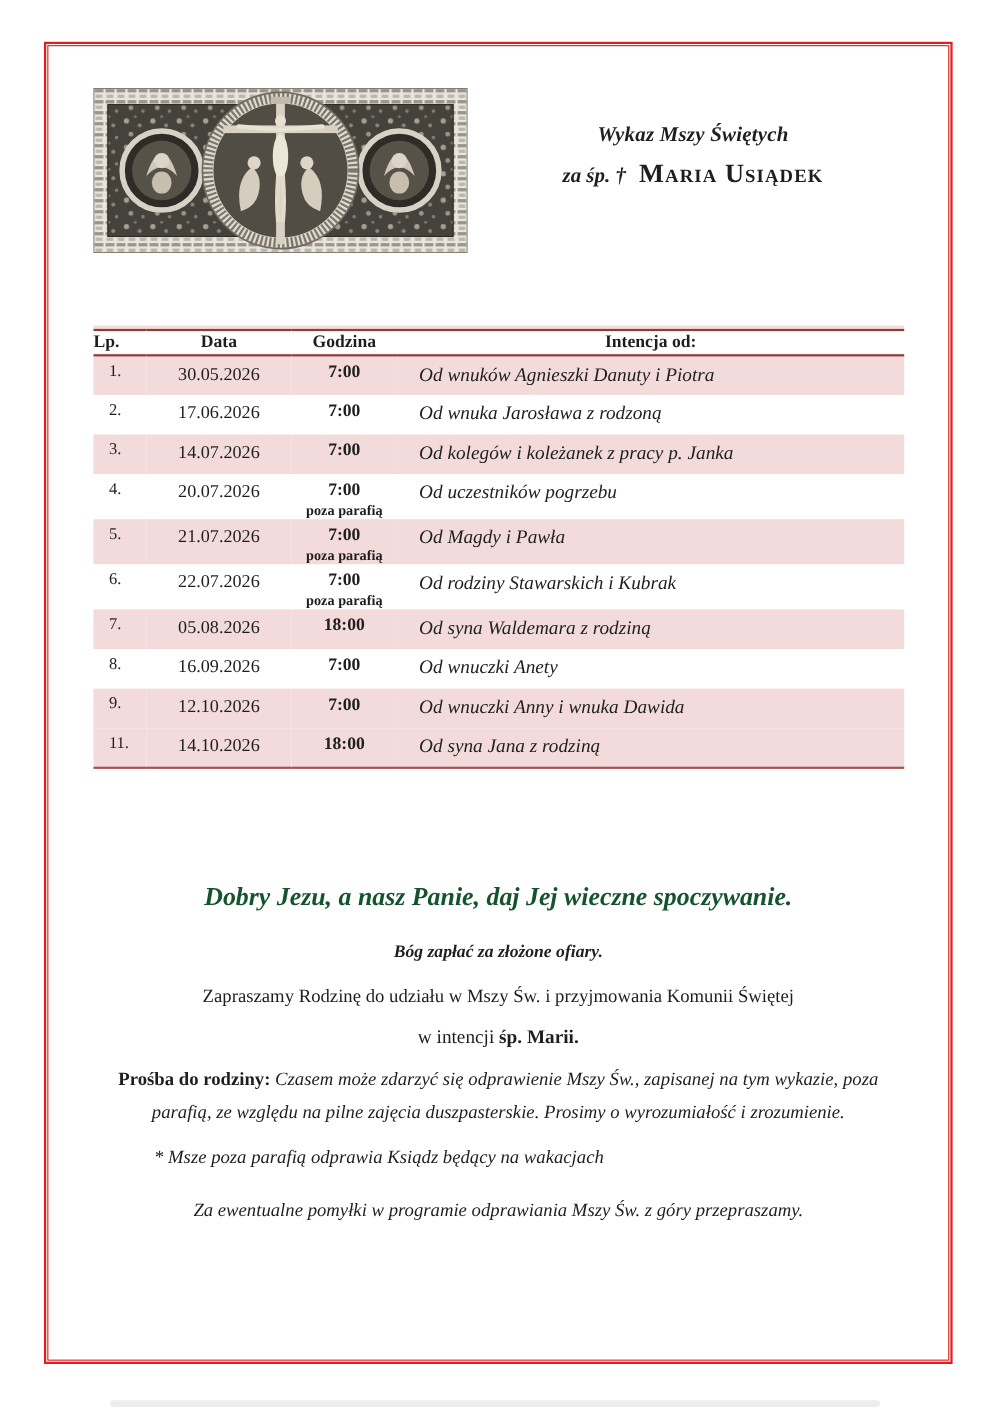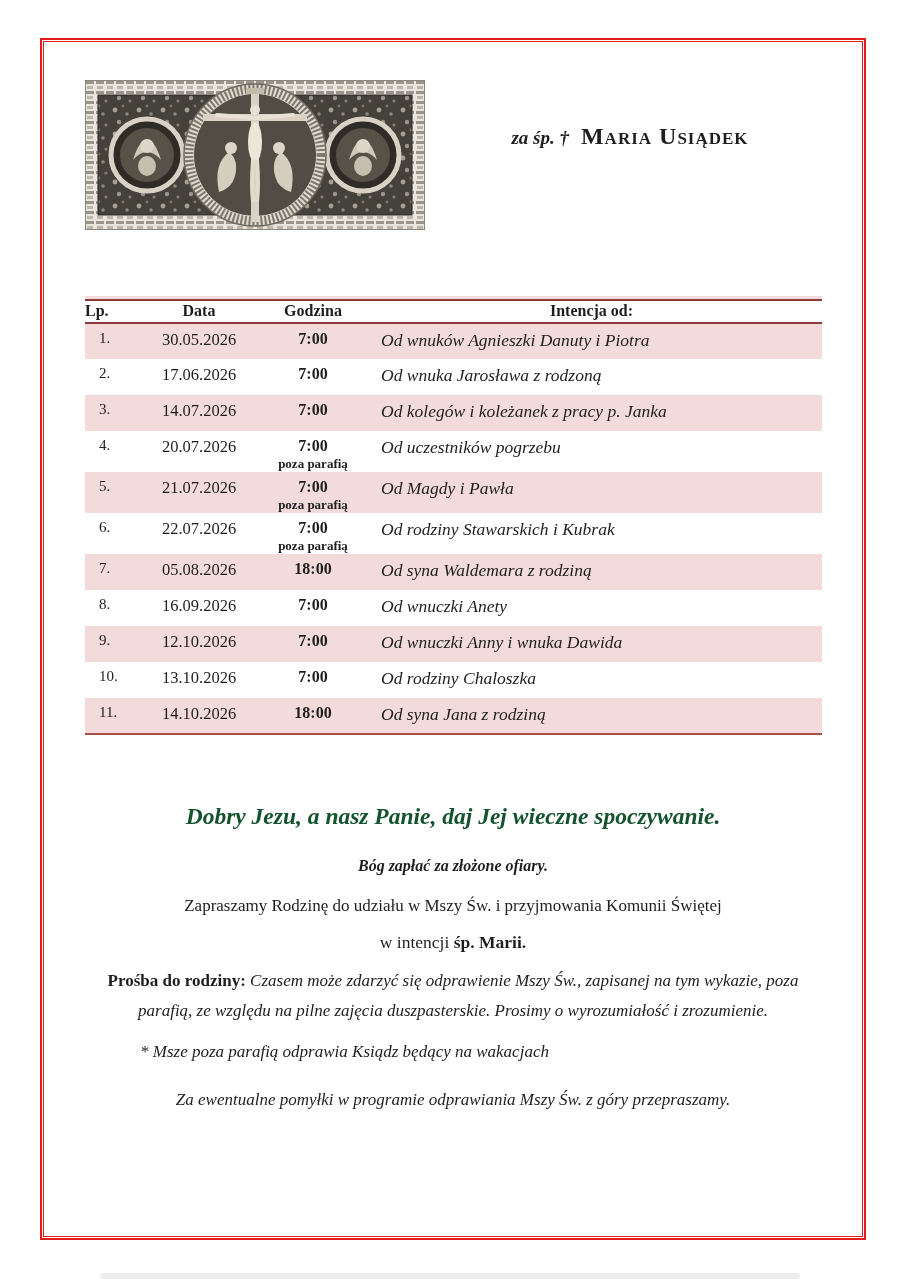--- a/index.html
+++ b/index.html
@@ -145,20 +145,21 @@
     <path d="M168 80 Q166 105 168 122 M172 80 Q174 105 172 122" stroke="#e2dbcc" stroke-width="4" fill="none"></path>
 
     <path d="M134 112 Q128 84 144 72 Q154 80 150 96 Q147 108 134 112 Z" fill="#d5cebf"></path>
     <circle cx="146" cy="68" r="6" fill="#ddd6c8"></circle>
     <path d="M206 112 Q212 84 196 72 Q186 80 190 96 Q193 108 206 112 Z" fill="#d5cebf"></path>
     <circle cx="194" cy="68" r="6" fill="#ddd6c8"></circle>
   </svg>
 </div>
 
 <div class="doc-title">
+  <div class="title-line1">Wykaz Mszy Świętych</div>
   <div class="title-line2">
     <span class="prefix">za śp. †</span>
     <span class="name">Maria Usiądek</span>
   </div>
 </div>
 
 <div class="table-wrap">
   <div class="table-topstripe"></div>
   <table class="mass-table">
     <colgroup>
@@ -259,29 +260,20 @@
   <tr class="mass-row stripe">
     <td class="cell-lp">9.</td>
     <td class="cell-data">12.10.2026</td>
     <td class="cell-godzina">
       <div class="time">7:00</div>
 
     </td>
     <td class="cell-intencja">Od wnuczki Anny i wnuka Dawida</td>
   </tr>
 
-  <tr class="mass-row">
-    <td class="cell-lp">10.</td>
-    <td class="cell-data">13.10.2026</td>
-    <td class="cell-godzina">
-      <div class="time">7:00</div>
-
-    </td>
-    <td class="cell-intencja">Od rodziny Chaloszka</td>
-  </tr>
 
   <tr class="mass-row stripe">
     <td class="cell-lp">11.</td>
     <td class="cell-data">14.10.2026</td>
     <td class="cell-godzina">
       <div class="time">18:00</div>
 
     </td>
     <td class="cell-intencja">Od syna Jana z rodziną</td>
   </tr>

